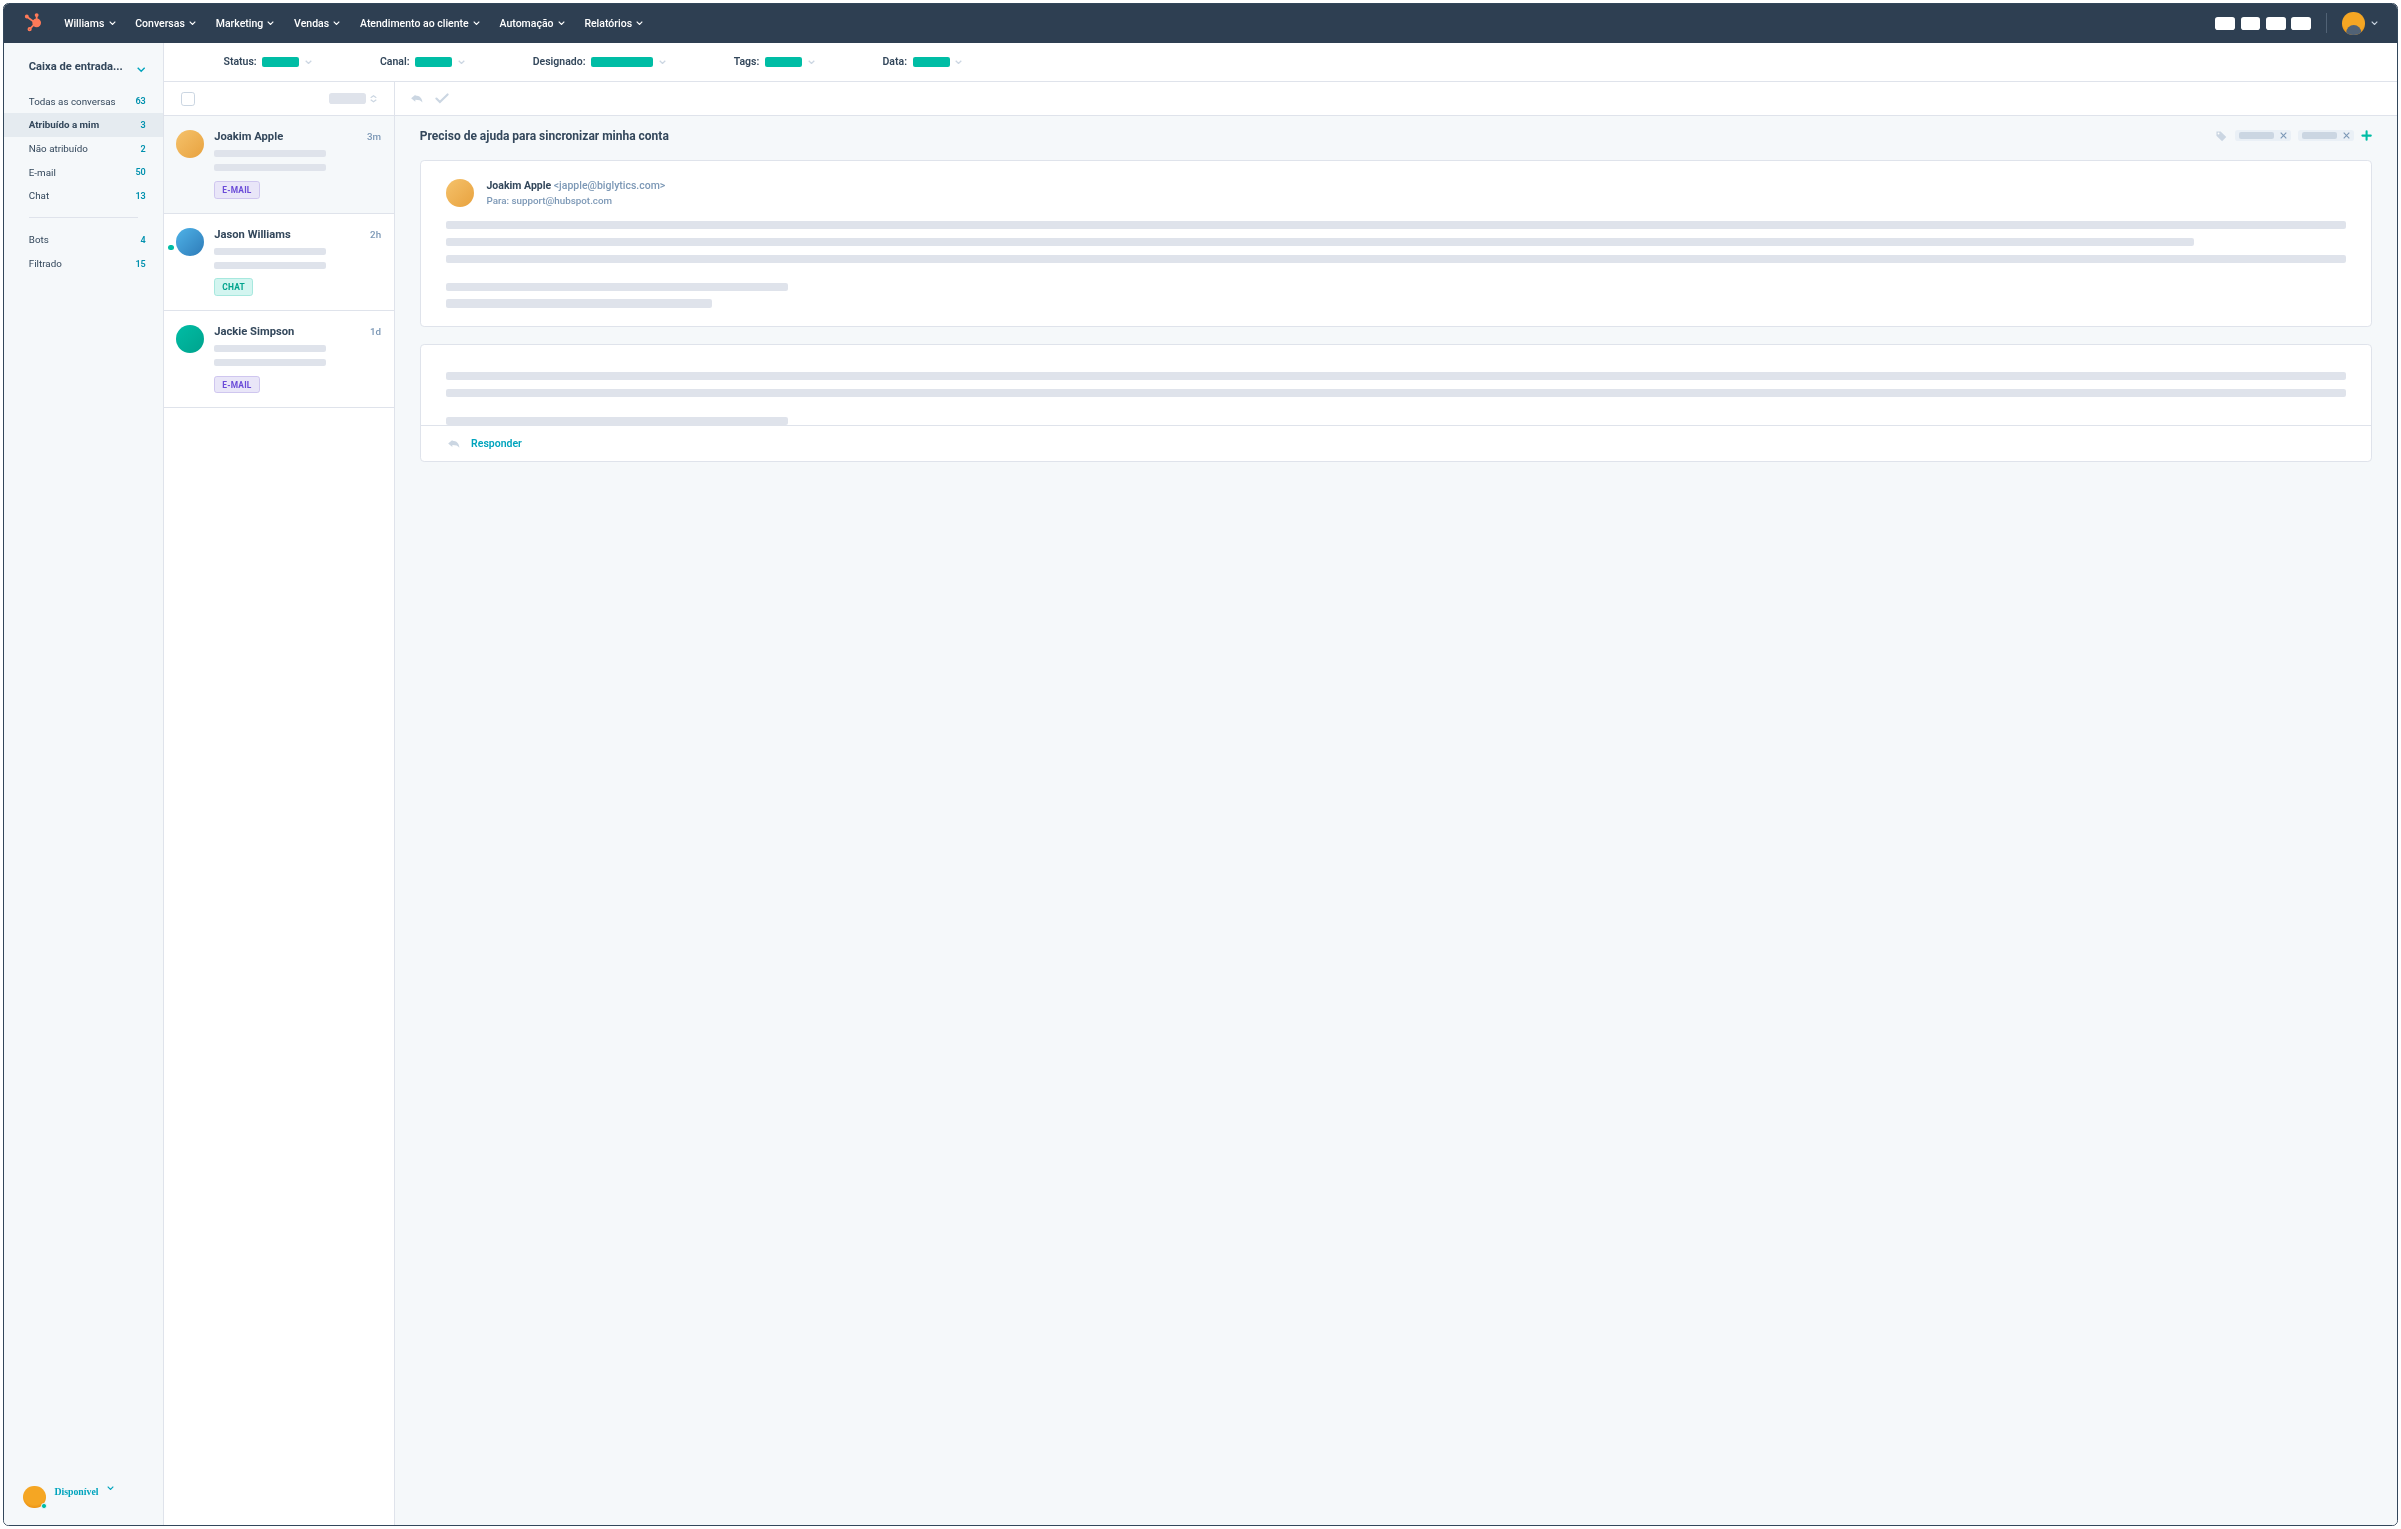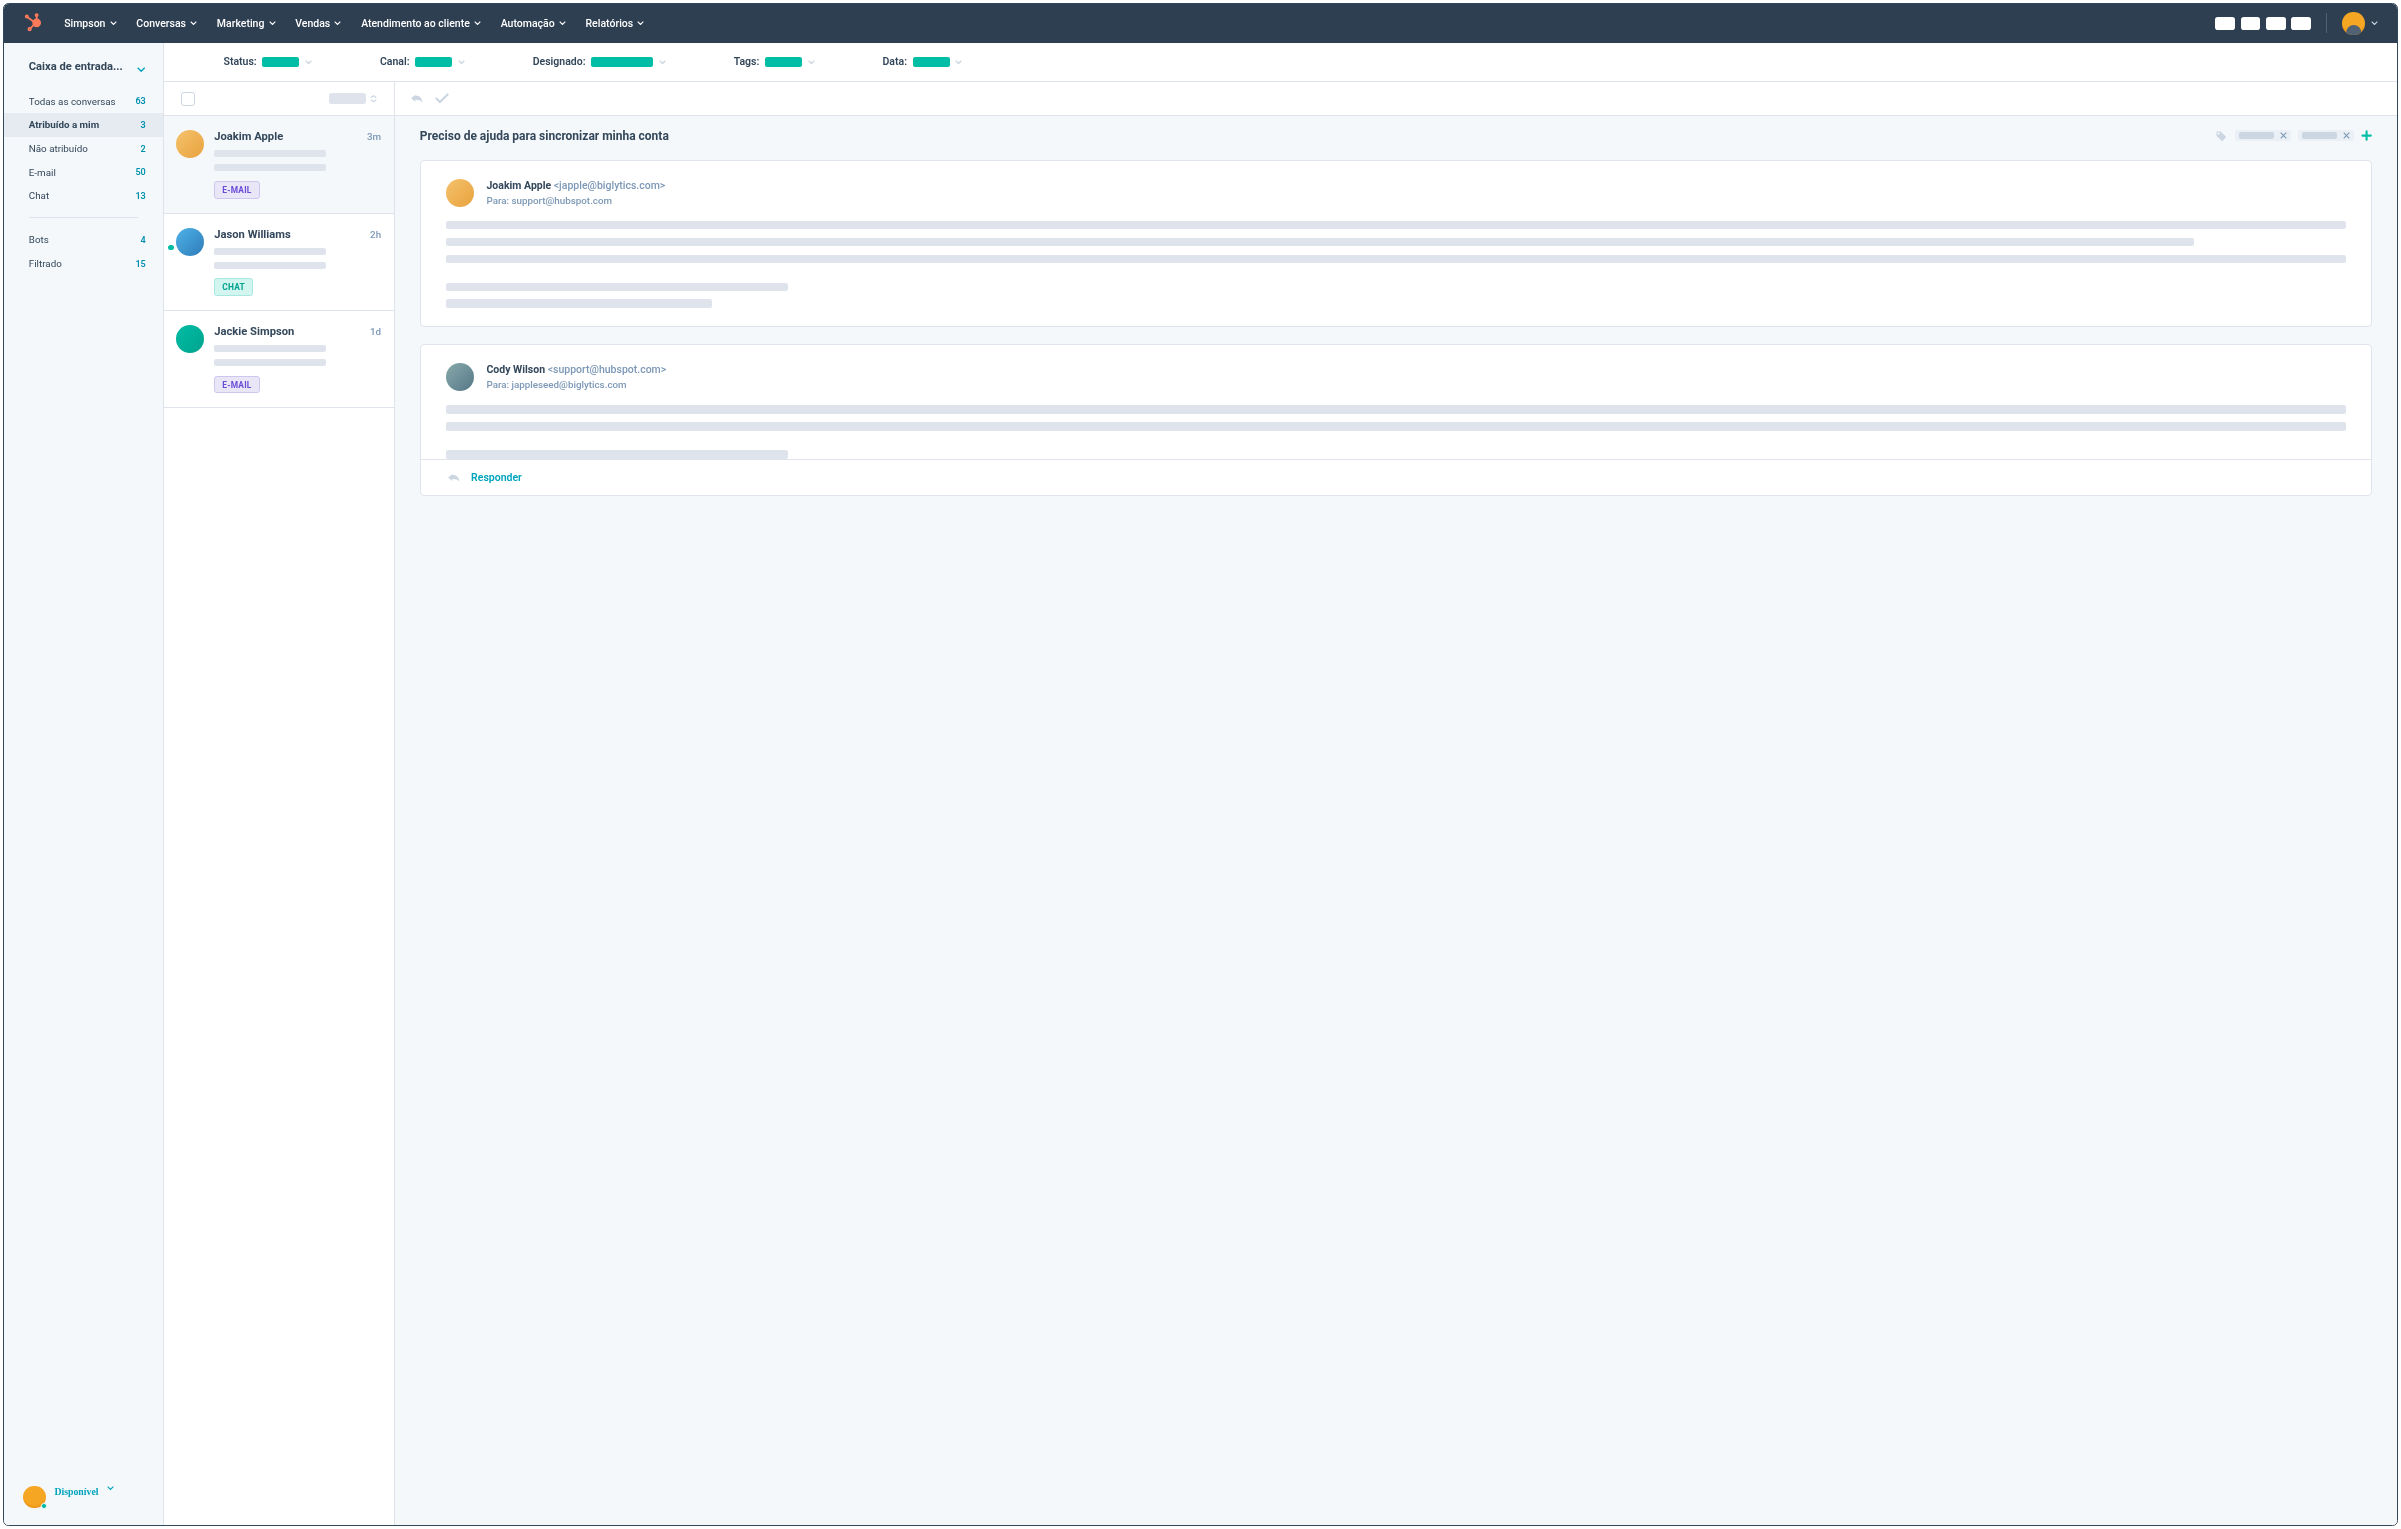--- a/index.html
+++ b/index.html
@@ -120,21 +120,21 @@
             <circle cx="18" cy="3" r="1.6" fill="#ff7a59"></circle>
             <line x1="14" y1="17" x2="9" y2="22"></line>
             <circle cx="8" cy="23" r="1.8" fill="#2e3f52" stroke="#ff7a59"></circle>
             <line x1="13.5" y1="12" x2="5" y2="6"></line>
             <circle cx="4" cy="5" r="1.6" fill="#ff7a59"></circle>
           </g>
         </svg>
     </div>
     <div class="nav-links">
       <div class="nav-link">
-          <span>Simpson</span>
+          <span>Williams</span>
           <span class="caret">
             <svg width="7" height="4.2" viewBox="0 0 10 6">
               <path d="M1 1l4 4 4-4" stroke="#fff" stroke-width="1.6" fill="none"></path>
             </svg>
           </span>
         </div>
       <div class="nav-link">
           <span>Conversas</span>
           <span class="caret">
             <svg width="7" height="4.2" viewBox="0 0 10 6">
@@ -419,27 +419,20 @@
                 </div>
               </div>
               <div class="msg-skel full"></div>
               <div class="msg-skel w95"></div>
               <div class="msg-skel full"></div>
               <div class="msg-skel w20"></div>
               <div class="msg-skel w15"></div>
             </div>
 
             <div class="msgcard">
-              <div class="msg-header">
-                <div class="msg-avatar" style="background:linear-gradient(135deg,#8aa,#578)"></div>
-                <div>
-                  <div class="msg-from"><span>Cody Wilson</span> <span class="addr">&lt;support@hubspot.com&gt;</span></div>
-                  <div class="msg-to">Para: jappleseed@biglytics.com</div>
-                </div>
-              </div>
               <div class="msg-skel full"></div>
               <div class="msg-skel full"></div>
               <div class="msg-skel w20"></div>
 
               <div class="reply-footer">
                 <span class="icon">
                     <svg width="15.5" height="11.2" viewBox="0 0 22 16">
                       <path d="M9 3L3 8l6 5V10c5 0 8 1 10 4 0-6-4-10-10-10V3z" fill="#cbd6e2"></path>
                     </svg>
                   </span>

